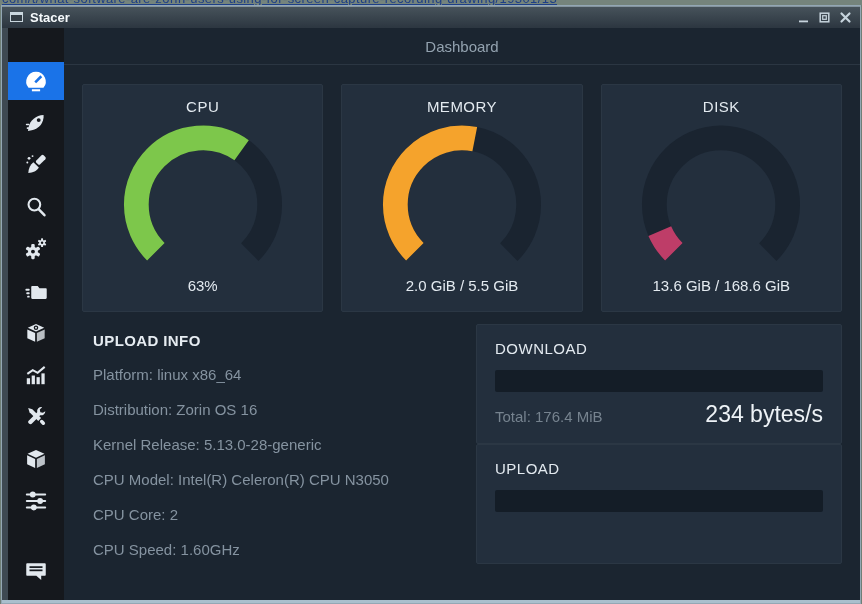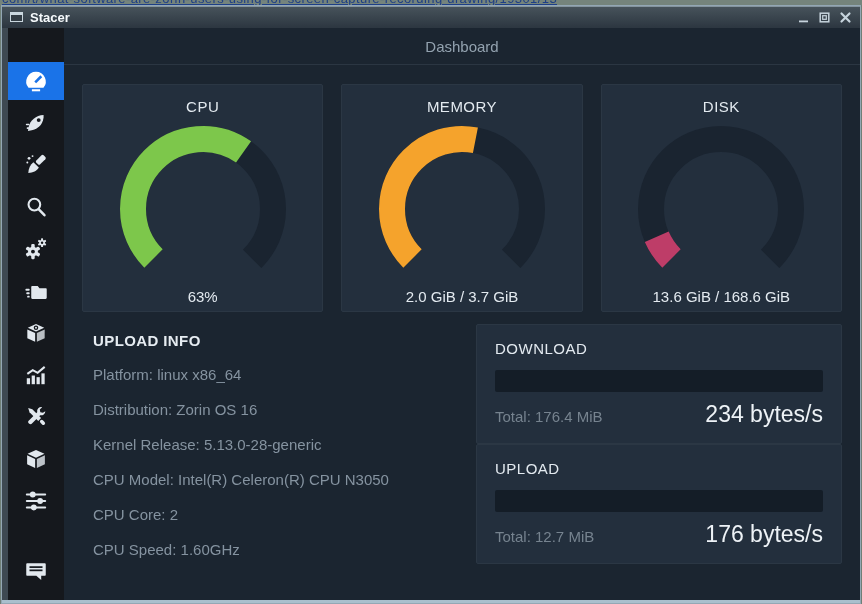--- a/index.html
+++ b/index.html
@@ -38,21 +38,21 @@
   
   .main{flex:1;display:flex;flex-direction:column;min-width:0;background:#1B2530;}
   .page-header{height:36px;flex:0 0 auto;border-bottom:1px solid #2B3642;display:flex;
                align-items:center;justify-content:center;color:#93A2AF;font-size:15px;}
   .content{flex:1;padding:19px 18px 0 18px;display:flex;flex-direction:column;overflow:hidden;}
 
   .card{background:#232F3D;border:1px solid #2B3744;border-radius:2px;box-sizing:border-box;}
 
   .gauge-row{display:flex;gap:18px;flex:0 0 auto;}
   .gauge-card{flex:1;height:228px;display:flex;flex-direction:column;align-items:center;
-              padding:13px 0 6px;}
+              padding:13px 0 17px;}
   .gauge-title{color:#E3EAF0;font-size:15px;letter-spacing:.5px;}
   .gauge-value{margin-top:auto;color:#E3EAF0;font-size:15px;}
   svg.gauge{margin-top:2px;}
 
   .bottom-row{display:flex;margin-top:12px;flex:1;min-height:0;}
   .sysinfo{flex:1;padding:8px 20px 0 11px;}
   .sysinfo-title{color:#E6ECF1;font-size:15px;font-weight:bold;letter-spacing:.4px;}
   .sysinfo-line{color:#8593A0;font-size:15px;margin-top:16px;line-height:19px;
                 white-space:nowrap;overflow:hidden;}
 
@@ -241,21 +241,21 @@
               </svg>
               <div class="gauge-value">63%</div>
             </div>
 
             <div class="card gauge-card">
               <div class="gauge-title">MEMORY</div>
               <svg class="gauge" width="190" height="168" viewBox="0 0 190 168">
                 <circle class="gauge-track" cx="95" cy="92" r="70" fill="none" stroke="#1A2430" stroke-width="26" stroke-dasharray="329.87 439.82" transform="rotate(135 95 92)"></circle>
                 <circle class="gauge-fill" cx="95" cy="92" r="70" fill="none" stroke="#F5A32C" stroke-width="26" stroke-dasharray="178.13 439.82" transform="rotate(135 95 92)"></circle>
               </svg>
-              <div class="gauge-value">2.0 GiB / 3.7 GiB</div>
+              <div class="gauge-value">2.0 GiB / 5.5 GiB</div>
             </div>
 
             <div class="card gauge-card">
               <div class="gauge-title">DISK</div>
               <svg class="gauge" width="190" height="168" viewBox="0 0 190 168">
                 <circle class="gauge-track" cx="95" cy="92" r="70" fill="none" stroke="#1A2430" stroke-width="26" stroke-dasharray="329.87 439.82" transform="rotate(135 95 92)"></circle>
                 <circle class="gauge-fill" cx="95" cy="92" r="70" fill="none" stroke="#BE3D68" stroke-width="26" stroke-dasharray="26.39 439.82" transform="rotate(135 95 92)"></circle>
               </svg>
               <div class="gauge-value">13.6 GiB / 168.6 GiB</div>
             </div>
@@ -285,24 +285,20 @@
                   <span class="net-total">Total: 176.4 MiB</span>
                   <span class="net-speed">234 bytes/s</span>
                 </div>
               </div>
 
               <div class="card net-card">
                 <div class="net-title">UPLOAD</div>
                 <div class="net-bar">
                   <div class="net-bar-fill" style="width: 0%;"></div>
                 </div>
-                <div class="net-foot">
-                  <span class="net-total">Total: 12.7 MiB</span>
-                  <span class="net-speed">176 bytes/s</span>
-                </div>
               </div>
 
             </div>
           </div>
 
         </div>
       </div>
     </div>
 
     <div class="win-bottom"></div>

